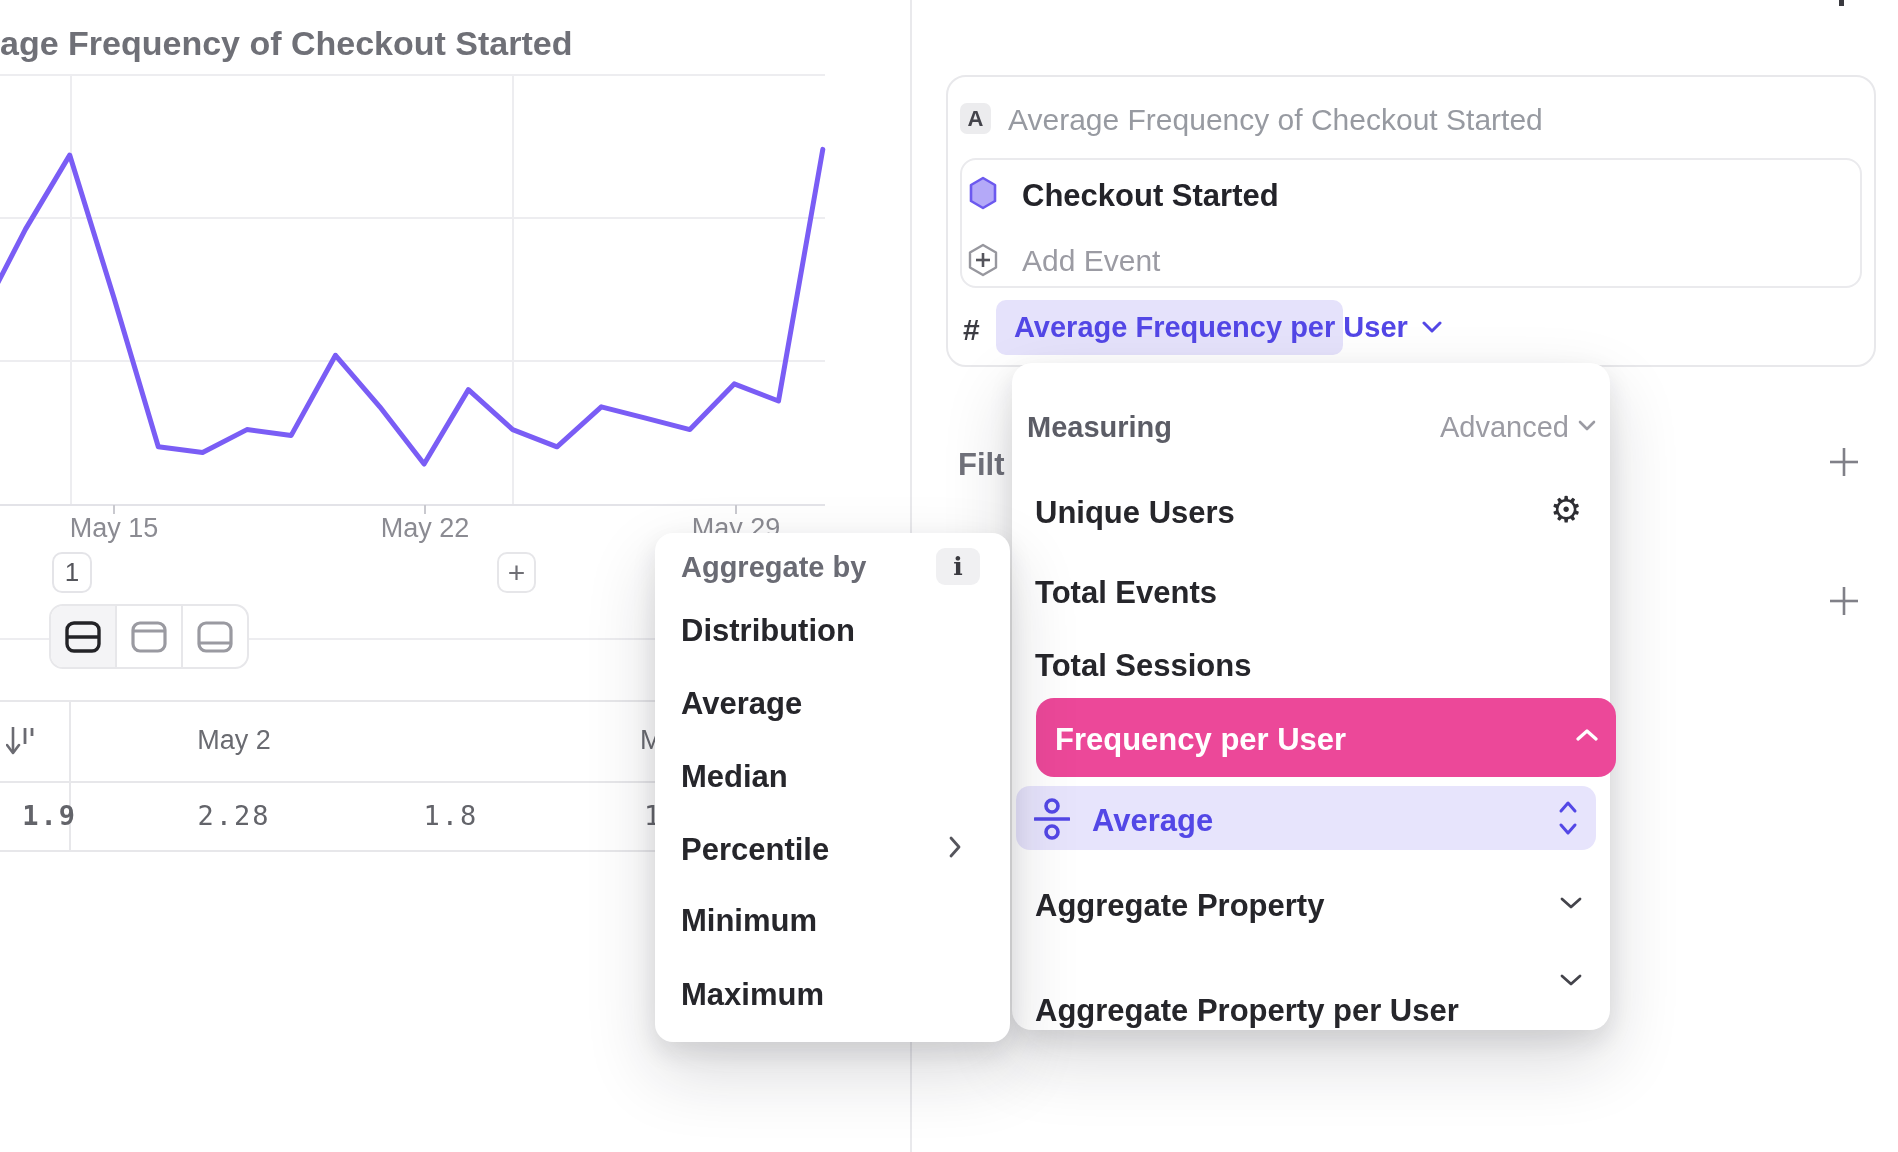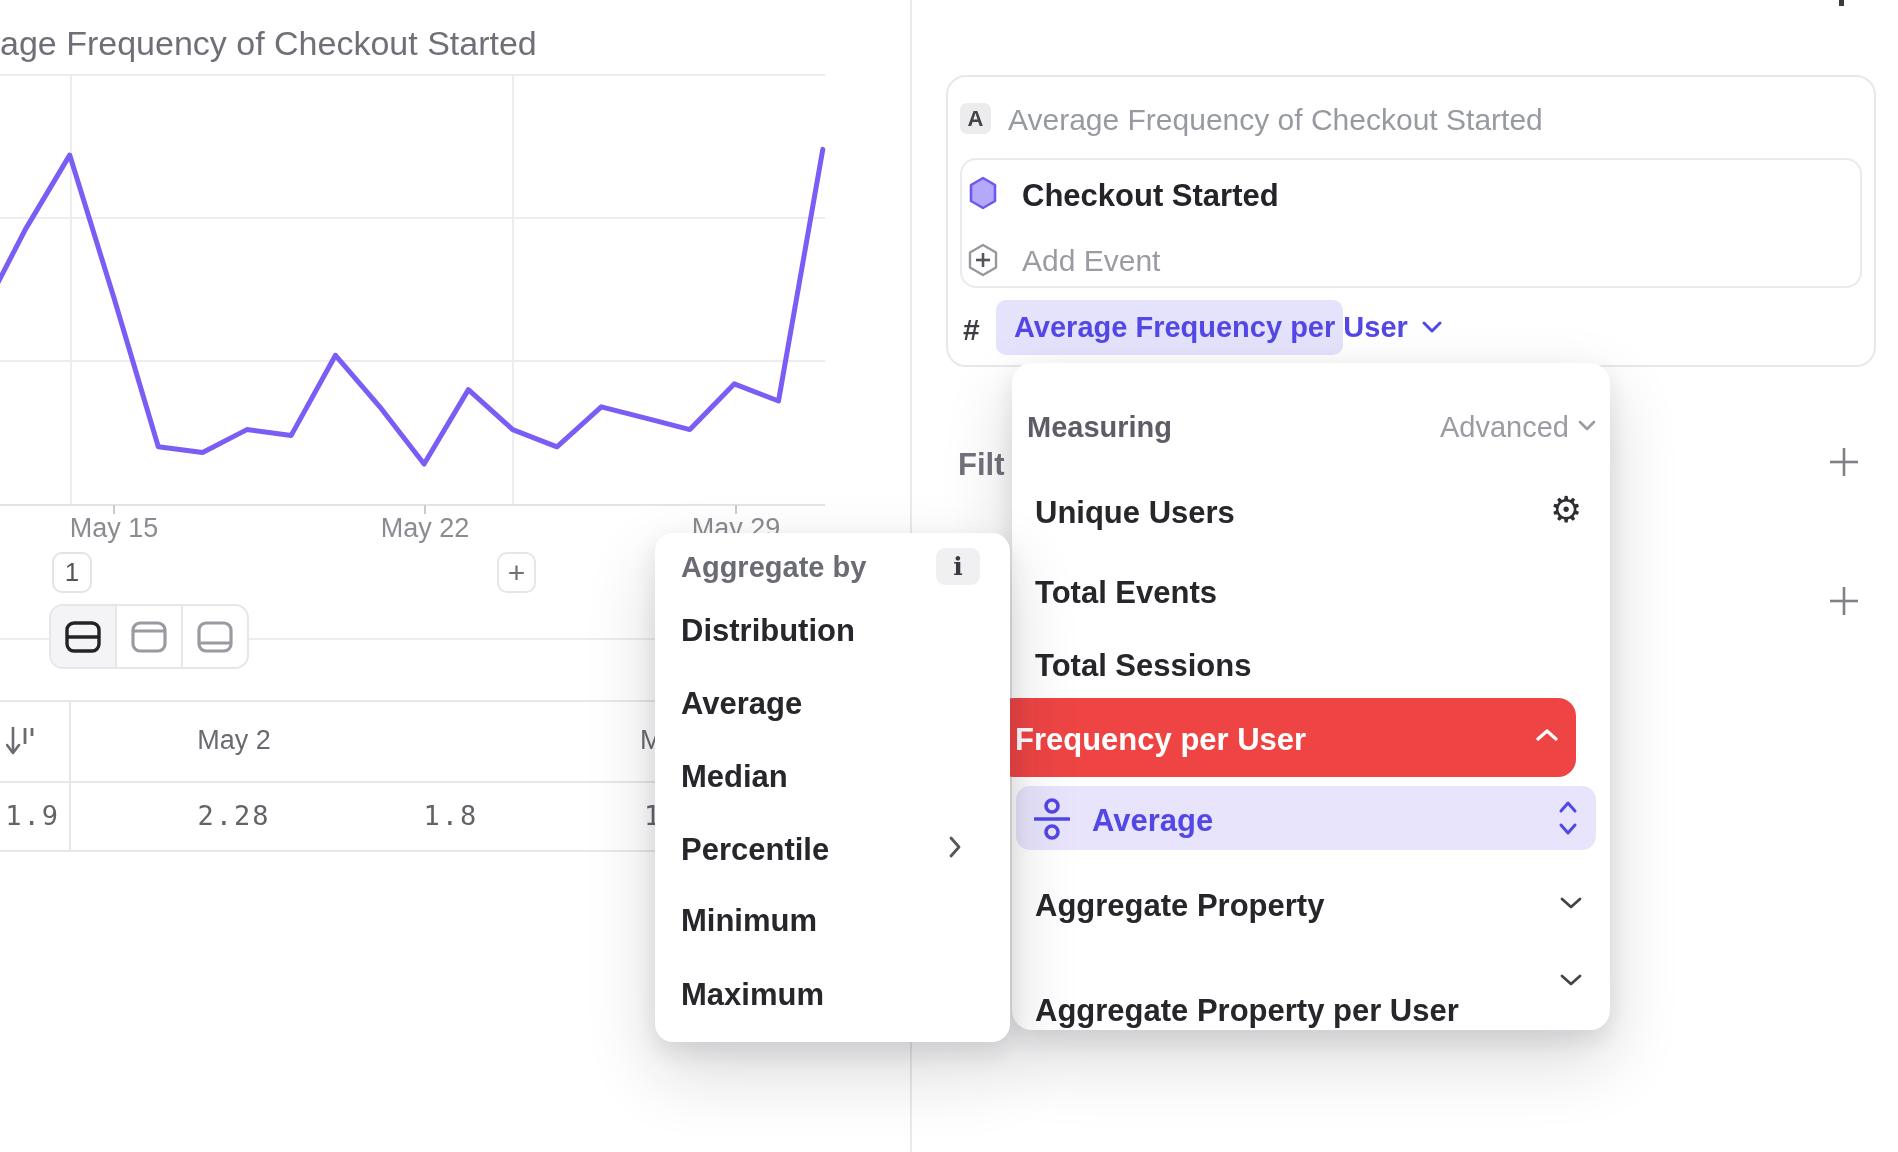--- a/index.html
+++ b/index.html
@@ -2,21 +2,21 @@
 <html><head>
 <meta charset="utf-8">
 <style>
   * { margin:0; padding:0; box-sizing:border-box; }
   html,body { width:1898px; height:1152px; overflow:hidden; background:#fff;
     font-family:"Liberation Sans", sans-serif; }
   .abs { position:absolute; }
   #stage { position:relative; width:1898px; height:1152px; overflow:hidden; }
 
   
-  .chart-title { left:0; top:24px; font-size:34px; color:#6f7077; font-weight:400; white-space:nowrap; }
+  .chart-title { left:0; top:24px; font-size:34px; color:#6f7077; font-weight:700; white-space:nowrap; }
   .xlabel { top:513px; width:120px; text-align:center; font-size:27px; color:#8b8b92; }
   .seg-box { left:52px; top:552px; width:40px; height:41px; border:2px solid #e4e4e8; border-radius:10px;
     display:flex; align-items:center; justify-content:center; font-size:26px; color:#55565c; background:#fff; }
   .add-seg { left:497px; top:552px; width:39px; height:41px; border:2px solid #e6e6e9; border-radius:10px;
     display:flex; align-items:center; justify-content:center; font-size:30px; color:#6f6f75; background:#fff; font-weight:300;}
   .sect-divider { left:0; top:638px; width:910px; height:2px; background:#ededf0; }
   .toggle-group { left:49px; top:604px; width:200px; height:65px; background:#fff;
     border:2px solid #e7e7ea; border-radius:14px; display:flex; overflow:hidden; }
   .toggle-seg { flex:1; display:flex; align-items:center; justify-content:center; border-right:2px solid #e7e7ea; }
   .toggle-seg:last-child { border-right:none; }
@@ -49,21 +49,21 @@
   .side-plus { width:34px; height:34px; display:flex; align-items:center; justify-content:center; }
 
   
   .panel { background:#fff; border-radius:20px; box-shadow:0 10px 24px rgba(25,25,40,.10), 0 30px 70px rgba(25,25,40,.16); }
   .measuring-panel { left:1012px; top:363px; width:598px; height:667px; z-index:10; }
   .agg-panel { left:655px; top:533px; width:355px; height:509px; z-index:20; border-radius:18px; }
   .menu-header { font-size:29px; font-weight:600; color:#5c5d66; }
   .menu-item { font-size:31px; font-weight:600; color:#26262b; white-space:nowrap; }
   .menu-item.gray-h { color:#6a6b74; font-weight:600; font-size:29px; }
   .advanced { font-size:29px; color:#9b9ba3; }
-  .sel-row { left:996px; top:698px; width:580px; height:79px; background:#ef4444; border-radius:18px; z-index:11; }
+  .sel-row { left:1036px; top:698px; width:580px; height:79px; background:#ec4899; border-radius:18px; z-index:11; }
   .sel-row span { position:absolute; left:19px; top:24px; font-size:31px; font-weight:600; color:#fff; }
   .avg-row { left:1016px; top:786px; width:580px; height:64px; background:#e7e4fc; border-radius:14px; z-index:11; }
   .avg-row span { position:absolute; left:76px; top:17px; font-size:31px; font-weight:600; color:#5347e6; }
   .info-btn { left:936px; top:548px; width:44px; height:37px; background:#f0f0f2; border-radius:9px;
     display:flex; align-items:center; justify-content:center; font-family:"DejaVu Serif", serif;
     font-weight:700; font-size:25px; color:#3a3a40; }
   svg { display:block; }
 </style>
 </head>
 <body>
@@ -132,21 +132,21 @@
           <line x1="7" y1="2" x2="7" y2="26" stroke="#6b6b72" stroke-width="2.6"></line>
           <polyline points="1,20 7,28 13,20" fill="none" stroke="#6b6b72" stroke-width="2.6" stroke-linejoin="round" stroke-linecap="round"></polyline>
           <line x1="19" y1="3" x2="19" y2="19" stroke="#6b6b72" stroke-width="2.8"></line>
           <line x1="26" y1="3" x2="26" y2="11" stroke="#6b6b72" stroke-width="2.8"></line>
         </svg>
     </span>
   </div>
   <div class="abs th" style="left:134px;width:200px;">May 2</div>
   <div class="abs th" style="left:640px;width:60px;justify-content:flex-start;">M</div>
 
-  <div class="abs td" style="left:0;width:60px;justify-content:flex-end;">1.9</div>
+  <div class="abs td" style="left:17px;width:60px;justify-content:flex-end;font-weight:bold;">1.9</div>
   <div class="abs td" style="left:134px;width:200px;">2.28</div>
   <div class="abs td" style="left:351px;width:200px;">1.8</div>
   <div class="abs td" style="left:644px;width:40px;justify-content:flex-start;">1</div>
 
   <div class="abs pane-divider"></div>
 
   <div class="abs metrics-title">Metrics</div>
   <div class="abs top-plus-sliver"></div>
 
   <div class="abs card"></div>

